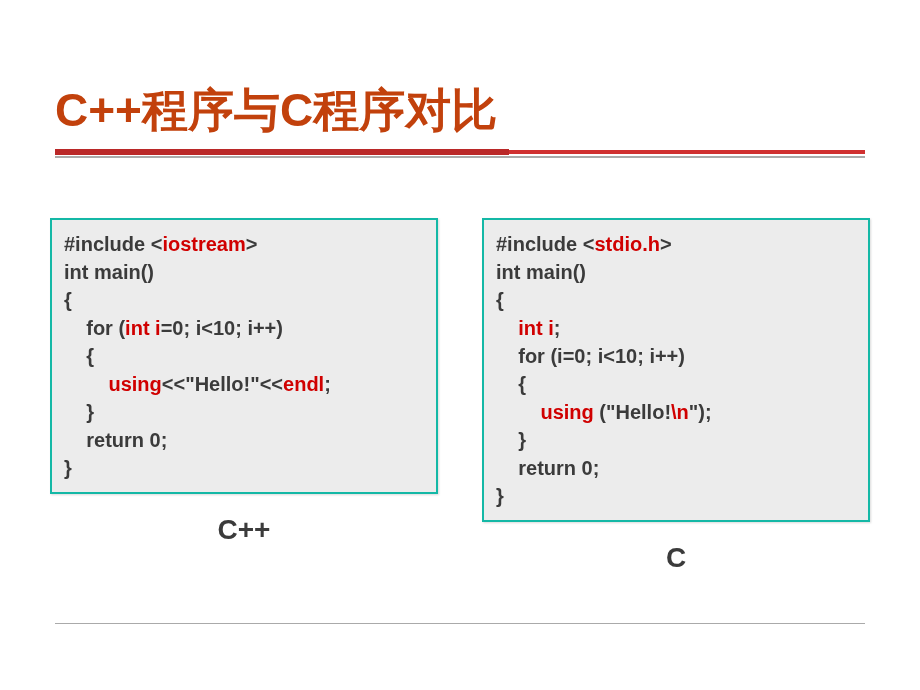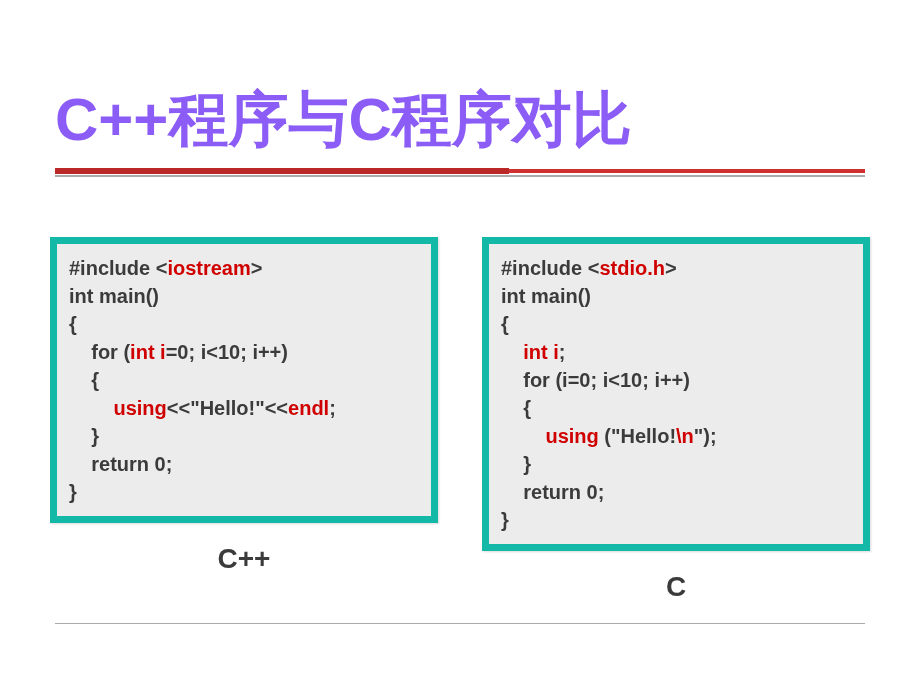--- a/index.html
+++ b/index.html
@@ -12,23 +12,23 @@
     }
     .slide {
       width: 100%;
       height: 100%;
       padding: 0;
     }
     .title-area {
       padding: 80px 55px 0 55px;
     }
     .title {
-      font-size: 60px;
+      font-size: 46px;
       font-weight: bold;
-      color: #8b5cf6;
+      color: #c2410c;
       font-family: Verdana, "Microsoft YaHei", sans-serif;
     }
     .title-underline {
       margin: 8px 55px 0 55px;
       position: relative;
     }
     .red-line {
       border-top: 4px solid #d03030;
       width: 100%;
     }
@@ -51,21 +51,21 @@
       gap: 44px;
     }
     .column {
       flex: 1;
       display: flex;
       flex-direction: column;
       align-items: center;
     }
     .code-box {
       background: #ececec;
-      border: 7px solid #14b8a6;
+      border: 2px solid #14b8a6;
       padding: 10px 12px;
       width: 100%;
       box-shadow: 1px 1px 2px rgba(0,0,0,0.15);
     }
     .code-box pre {
       font-family: Verdana, Arial, sans-serif;
       font-size: 20px;
       font-weight: bold;
       color: #3b3b3b;
       line-height: 1.4;

